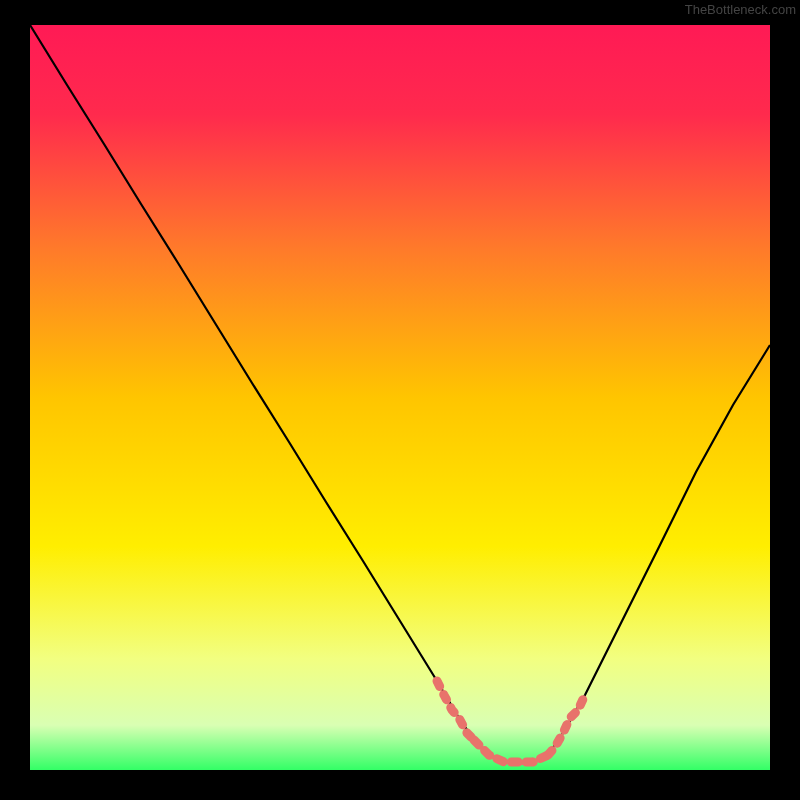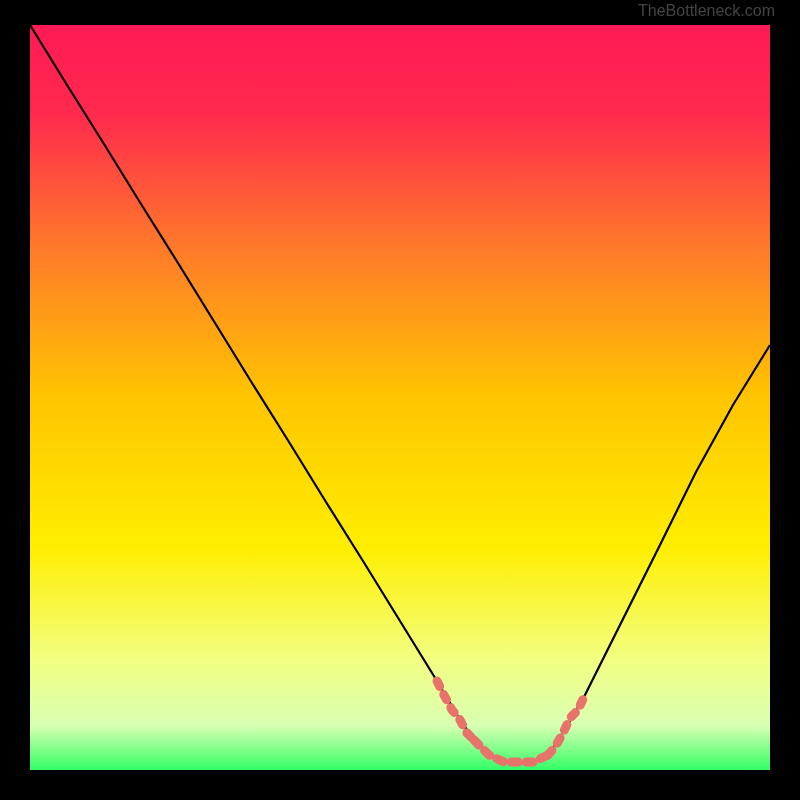--- a/index.html
+++ b/index.html
@@ -7,23 +7,23 @@
     padding: 0;
     background: #000;
     width: 800px;
     height: 800px;
     position: relative;
     font-family: Arial, sans-serif;
   }
   .watermark {
     position: absolute;
     top: 2px;
-    right: 25px;
+    right: 4px;
     color: #444;
-    font-size: 16px;
+    font-size: 13px;
     font-weight: 500;
     z-index: 10;
   }
   .plot-area {
     position: absolute;
     left: 30px;
     top: 25px;
     width: 740px;
     height: 745px;
   }

